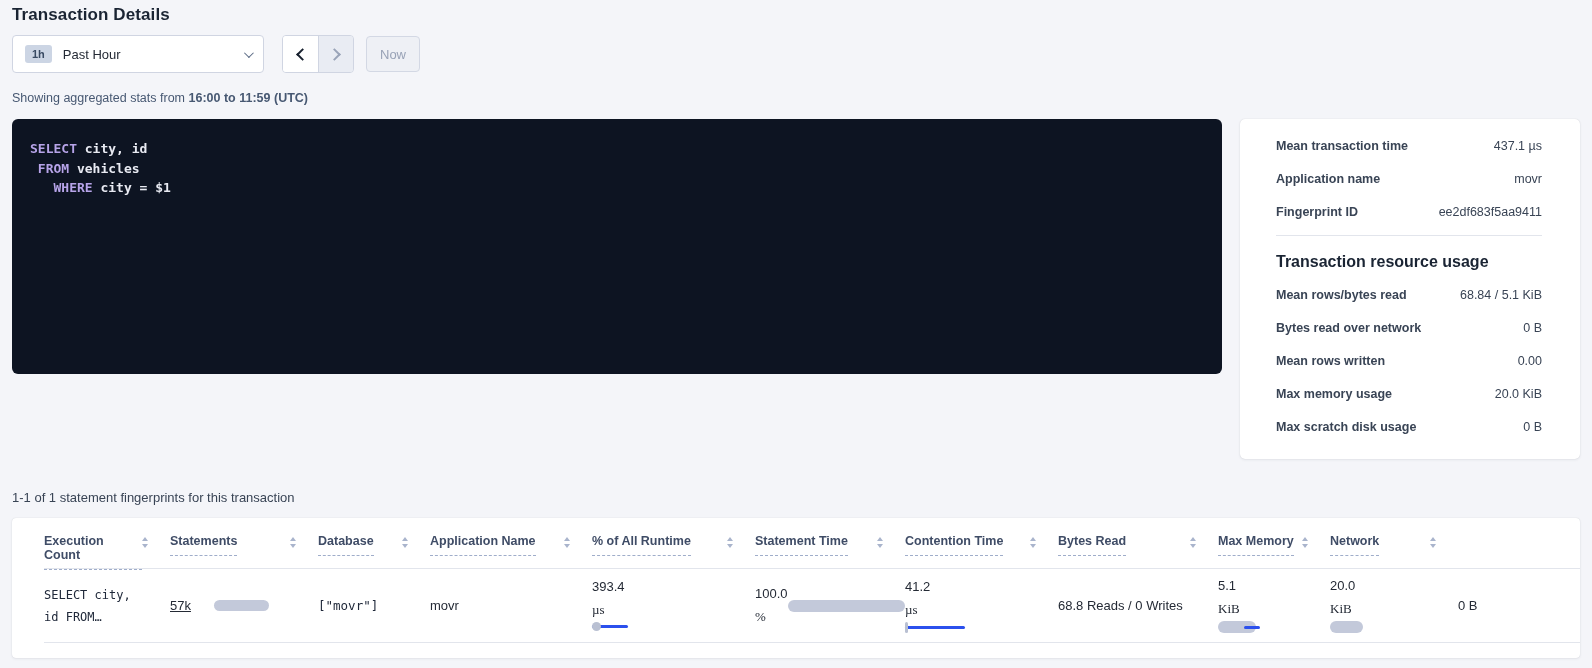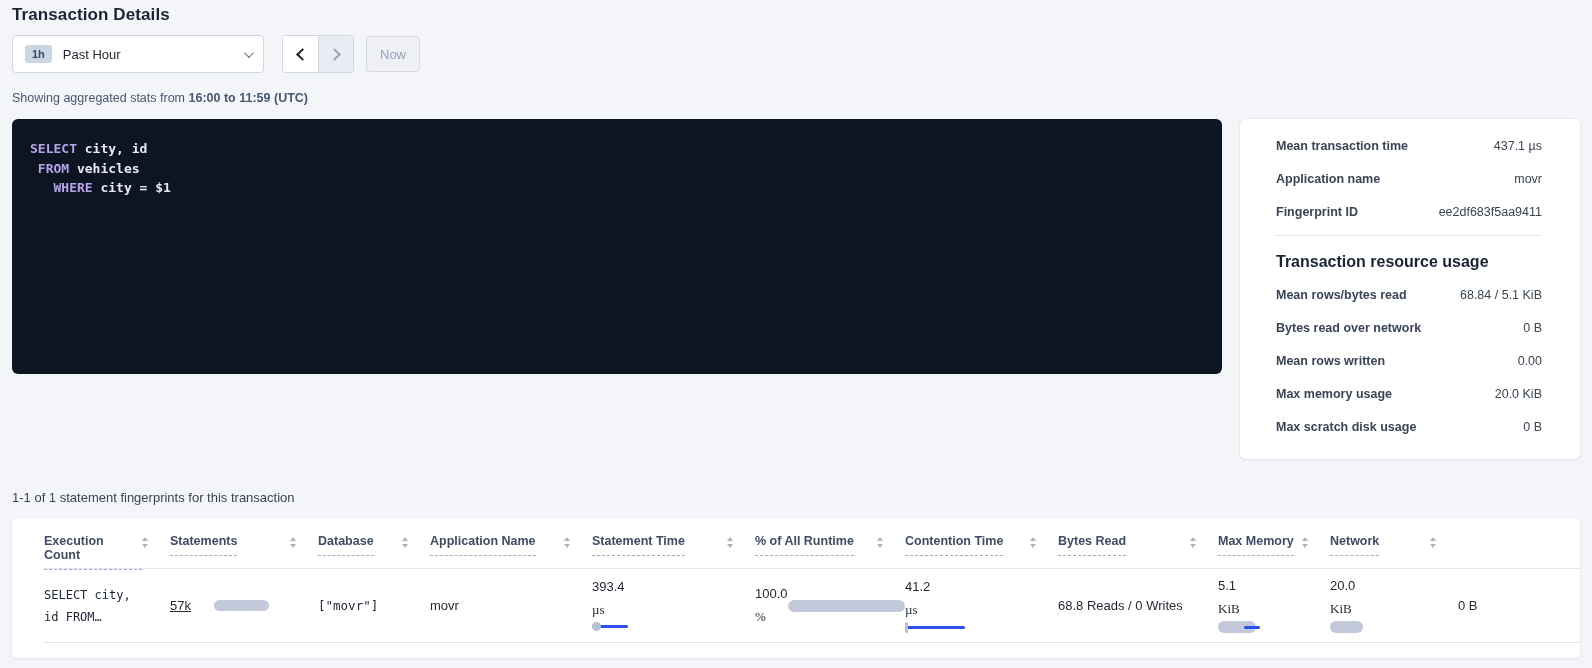--- a/index.html
+++ b/index.html
@@ -264,28 +264,28 @@
           </span>
       </div>
       <div class="th">
         <span class="th-label">Application Name</span>
         <span class="sort-carets">
             <span class="tri-up"></span>
             <span class="tri-down"></span>
           </span>
       </div>
       <div class="th">
+        <span class="th-label">% of All Runtime</span>
+        <span class="sort-carets">
+            <span class="tri-up"></span>
+            <span class="tri-down"></span>
+          </span>
+      </div>
+      <div class="th">
         <span class="th-label">Statement Time</span>
-        <span class="sort-carets">
-            <span class="tri-up"></span>
-            <span class="tri-down"></span>
-          </span>
-      </div>
-      <div class="th">
-        <span class="th-label">% of All Runtime</span>
         <span class="sort-carets">
             <span class="tri-up"></span>
             <span class="tri-down"></span>
           </span>
       </div>
       <div class="th">
         <span class="th-label">Contention Time</span>
         <span class="sort-carets">
             <span class="tri-up"></span>
             <span class="tri-down"></span>

